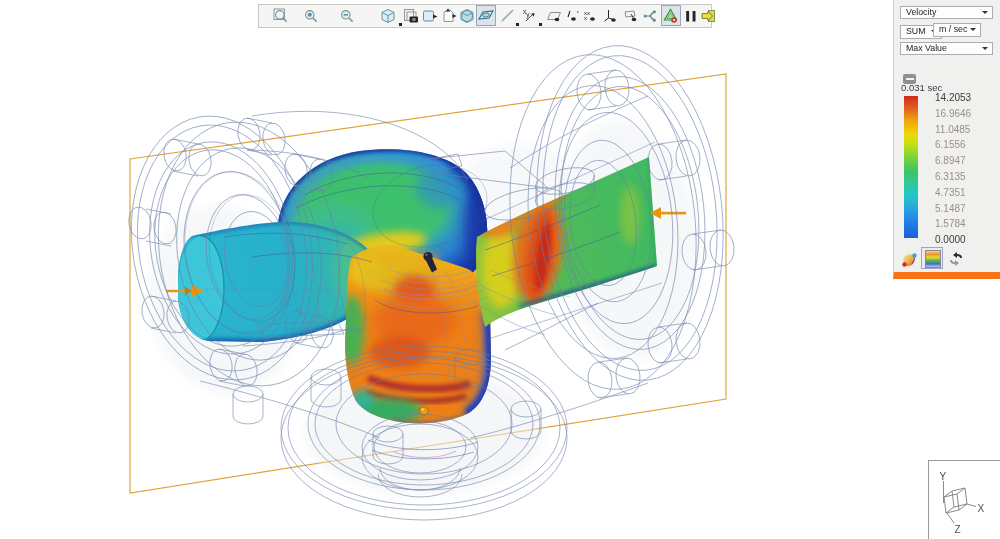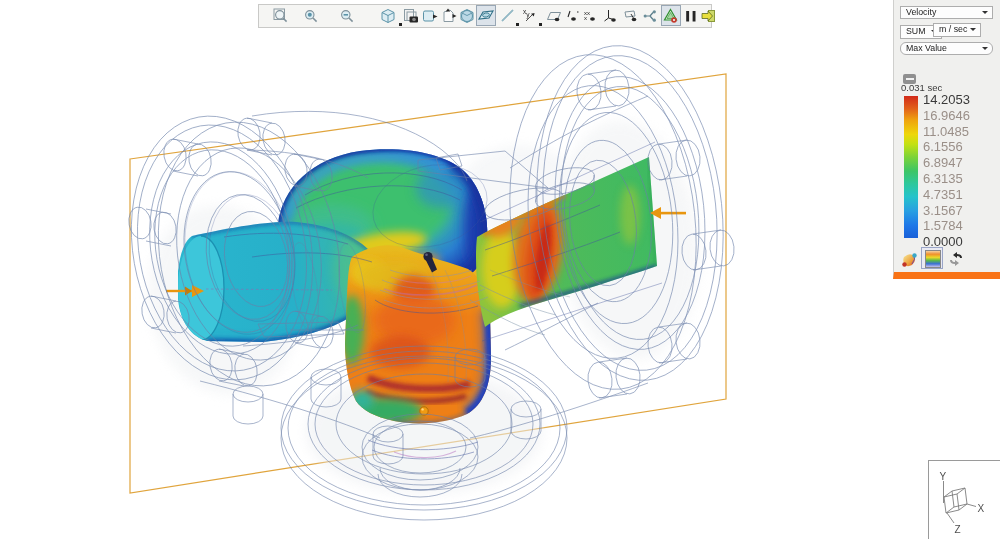--- a/index.html
+++ b/index.html
@@ -7,21 +7,21 @@
   .abs{position:absolute;}
   
   #toolbar{left:258px;top:4px;width:452px;height:22px;background:#f5f5f3;border:1px solid #c9c9c7;}
   .ticon{position:absolute;top:3px;width:16px;height:16px;}
   .tbtn{position:absolute;top:0px;width:20px;height:21px;background:#dce3ea;border:1px solid #98a6b4;box-sizing:border-box;}
   .tdot{position:absolute;width:3px;height:3px;background:#222;}
   
   #panel{left:893px;top:0px;width:107px;height:279px;background:#f0f0ee;border-left:1px solid #cfcfcd;border-bottom:7px solid #f97316;box-sizing:border-box;}
   .combo{position:absolute;background:#fdfdfd;border:1px solid #adadad;font-size:8.8px;color:#222;line-height:11px;padding-left:5px;box-sizing:border-box;}
   .combo .arr{position:absolute;right:4px;top:4.2px;width:0;height:0;border-left:3px solid transparent;border-right:3px solid transparent;border-top:3.6px solid #333;}
-  .clabel{position:absolute;left:29px;font-size:13px;color:#9a8f88;}
+  .clabel{position:absolute;left:41px;font-size:10px;color:#9a8f88;}
   
   #triad{left:928px;top:460px;width:72px;height:79px;background:#fff;border-left:1px solid #9a9a9a;border-top:1px solid #9a9a9a;box-sizing:border-box;}
 </style>
 </head>
 <body>
 
 <svg class="abs" id="viz" style="left:0;top:0" width="1000" height="539" viewBox="0 0 1000 539">
   <defs>
     <filter id="b2" x="-40%" y="-40%" width="180%" height="180%">
         <feGaussianBlur stdDeviation="2"></feGaussianBlur>
@@ -426,35 +426,35 @@
   <div class="tdot" style="left:140px;top:18px"></div>
   <div class="tdot" style="left:257px;top:18px"></div>
   <div class="tdot" style="left:280px;top:18px"></div>
 
 </div>
 
 <div class="abs" id="panel">
   <div class="combo" style="left:6px;top:6px;width:93px;height:13px;">Velocity<span class="arr"></span></div>
   <div class="combo" style="left:6px;top:25px;width:42px;height:14px;">SUM<span class="arr"></span></div>
   <div class="combo" style="left:39px;top:23px;width:48px;height:14px;">m / sec<span class="arr"></span></div>
-  <div class="combo" style="left:6px;top:42px;width:93px;height:13px;border-radius:6px;">Max Value<span class="arr"></span></div>
+  <div class="combo" style="left:6px;top:42px;width:93px;height:13px;">Max Value<span class="arr"></span></div>
   <div class="abs" style="left:7px;top:59px;font-size:9.5px;color:#3a3a3a;margin-top:23px;">0.031 sec</div>
   <div class="abs" style="left:9px;top:74px;width:13px;height:10px;background:#909090;border-radius:2px;">
      <div style="position:absolute;left:2.5px;top:4px;width:8px;height:1.8px;background:#f2f2f2;"></div>
   </div>
   <div class="abs" style="left:10px;top:96px;width:14px;height:142px;background:linear-gradient(to bottom,#d22a1a 0%,#e2611a 9%,#efa30e 17%,#eed70a 27%,#c3e113 34%,#7cd338 43%,#3cc566 53%,#2dc89d 62%,#25c3cb 71%,#289fe2 81%,#1e78e8 91%,#1a60d8 100%);"></div>
   <div id="clabels">
   <div class="clabel" style="top:92.0px;color:#3a3a3a">14.2053</div>
   <div class="clabel" style="top:107.8px;color:#9a8f88">16.9646</div>
   <div class="clabel" style="top:123.6px;color:#9a8f88">11.0485</div>
   <div class="clabel" style="top:139.3px;color:#9a8f88">6.1556</div>
   <div class="clabel" style="top:155.1px;color:#9a8f88">6.8947</div>
   <div class="clabel" style="top:170.9px;color:#9a8f88">6.3135</div>
   <div class="clabel" style="top:186.7px;color:#9a8f88">4.7351</div>
-  <div class="clabel" style="top:202.5px;color:#9a8f88">3.1567</div>
+  <div class="clabel" style="top:202.5px;color:#9a8f88">5.1487</div>
   <div class="clabel" style="top:218.2px;color:#9a8f88">1.5784</div>
   <div class="clabel" style="top:234.0px;color:#3a3a3a">0.0000</div>
   </div>
   <div id="pbicons">
 
   <svg class="abs" style="left:7px;top:251px" width="18" height="18" viewBox="0 0 18 18">
     <defs>
           <linearGradient id="gmol" x1="0" y1="0" x2="1" y2="1">
       <stop offset="0" stop-color="#f6e89a"></stop>
             <stop offset="0.6" stop-color="#eda23c"></stop>

